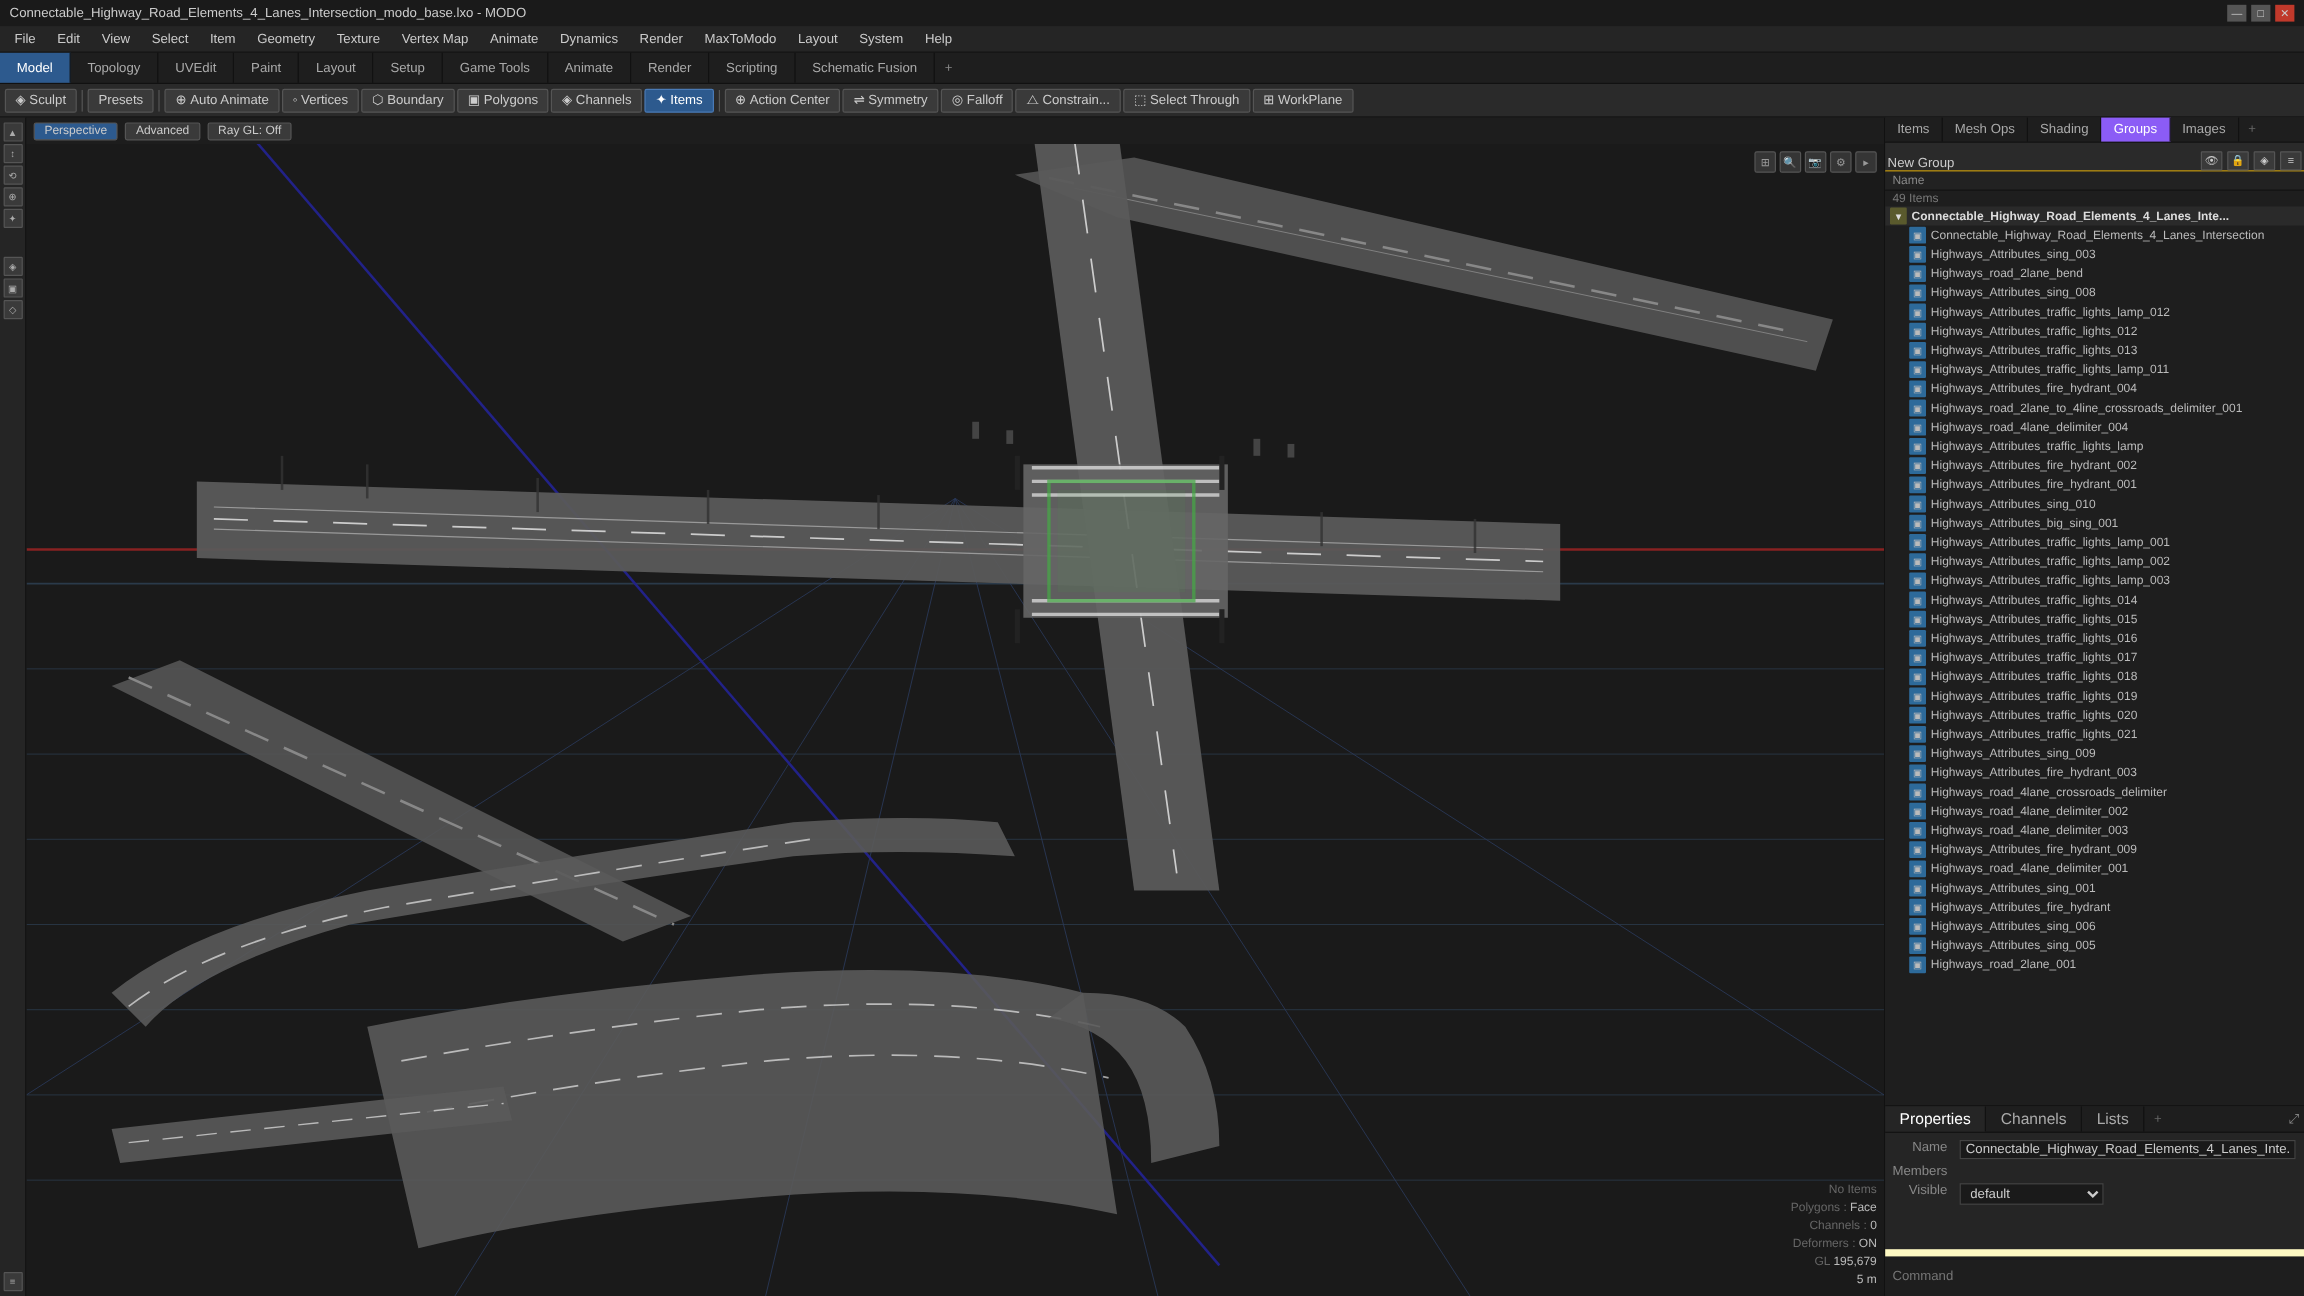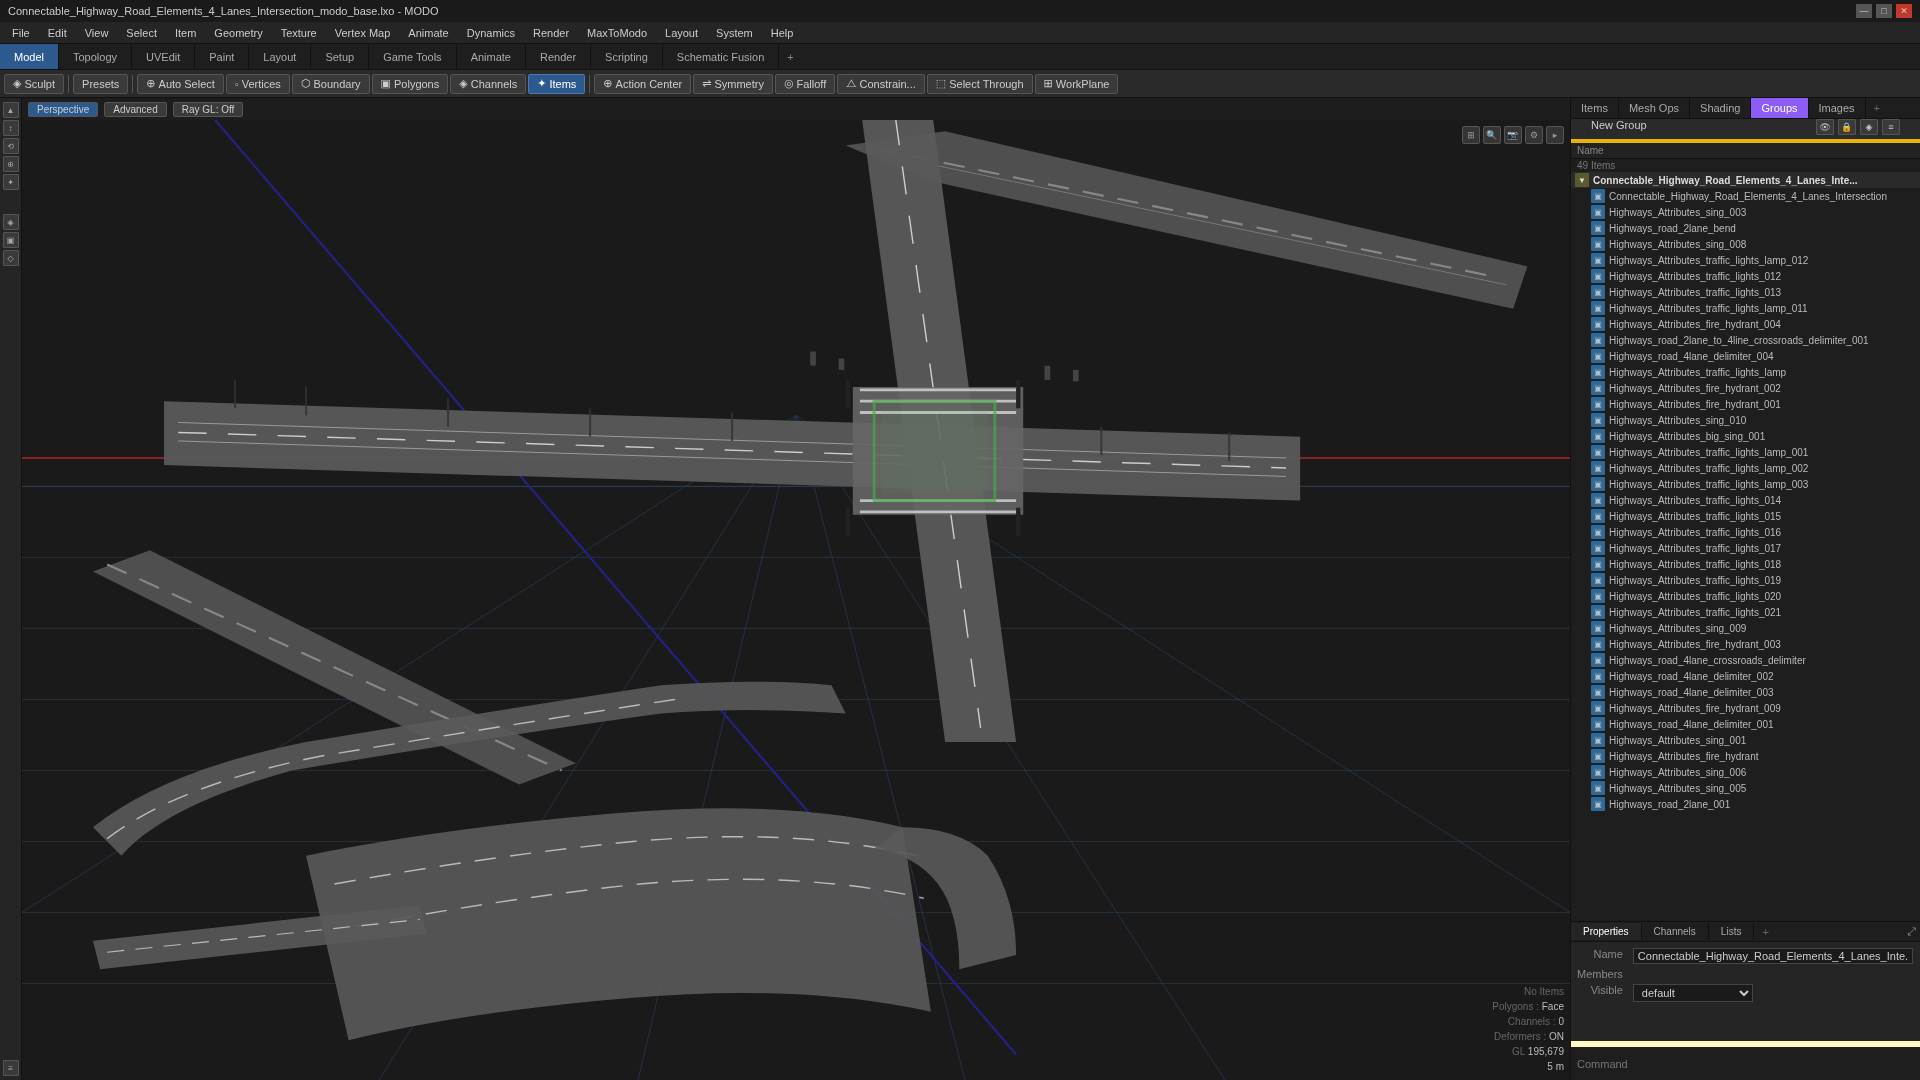--- a/index.html
+++ b/index.html
@@ -210,24 +210,24 @@
       cursor: pointer;
       border-right: 1px solid #111;
     }
     .right-tab.active { color: #fff; background: #8b5cf6; }
     .right-tab-add { padding: 4px 8px; color: #666; cursor: pointer; }
 
     #right-header {
       height: 24px;
       background: #2a2a2a;
       display: flex;
-      align-items: flex-start;
-      padding: 0 20px;
+      align-items: flex-end;
+      padding: 0 2px;
       gap: 4px;
-      border-bottom: 4px solid #eab308;
+      border-bottom: 1px solid #eab308;
     }
     .right-header-btn {
       width: 18px; height: 16px;
       background: #3a3a3a;
       border: 1px solid #555;
       border-radius: 1px;
       cursor: pointer;
       font-size: 9px;
       color: #ccc;
       display: flex; align-items: center; justify-content: center;
@@ -283,21 +283,21 @@
       flex-shrink: 0;
     }
     #bottom-tabs {
       display: flex;
       background: #1e1e1e;
       border-bottom: 1px solid #111;
       align-items: center;
     }
     .bottom-tab {
       padding: 3px 12px;
-      font-size: 10px;
+      font-size: 13px;
       color: #aaa;
       cursor: pointer;
       border-right: 1px solid #111;
     }
     .bottom-tab.active { color: #fff; background: #252525; }
     .bottom-tab-add { padding: 3px 8px; color: #666; }
 
     #properties-content {
       padding: 6px;
       display: grid;
@@ -400,21 +400,21 @@
 <div id="toolbar">
   <button class="toolbar-btn">
     <span>◈</span>
     <span>Sculpt</span>
   </button>
   <div class="toolbar-sep"></div>
   <button class="toolbar-btn">
     <span>Presets</span>
   </button>
   <div class="toolbar-sep"></div>
-  <button class="toolbar-btn">⊕ <span>Auto Select</span></button>
+  <button class="toolbar-btn">⊕ <span>Auto Animate</span></button>
   <button class="toolbar-btn">◦ <span>Vertices</span></button>
   <button class="toolbar-btn">⬡ <span>Boundary</span></button>
   <button class="toolbar-btn">▣ <span>Polygons</span></button>
   <button class="toolbar-btn">◈ <span>Channels</span></button>
   <button class="toolbar-btn active">✦ <span>Items</span></button>
   <div class="toolbar-sep"></div>
   <button class="toolbar-btn">⊕ <span>Action Center</span></button>
   <button class="toolbar-btn">⇌ <span>Symmetry</span></button>
   <button class="toolbar-btn">◎ <span>Falloff</span></button>
   <button class="toolbar-btn">⧍ <span>Constrain...</span></button>

